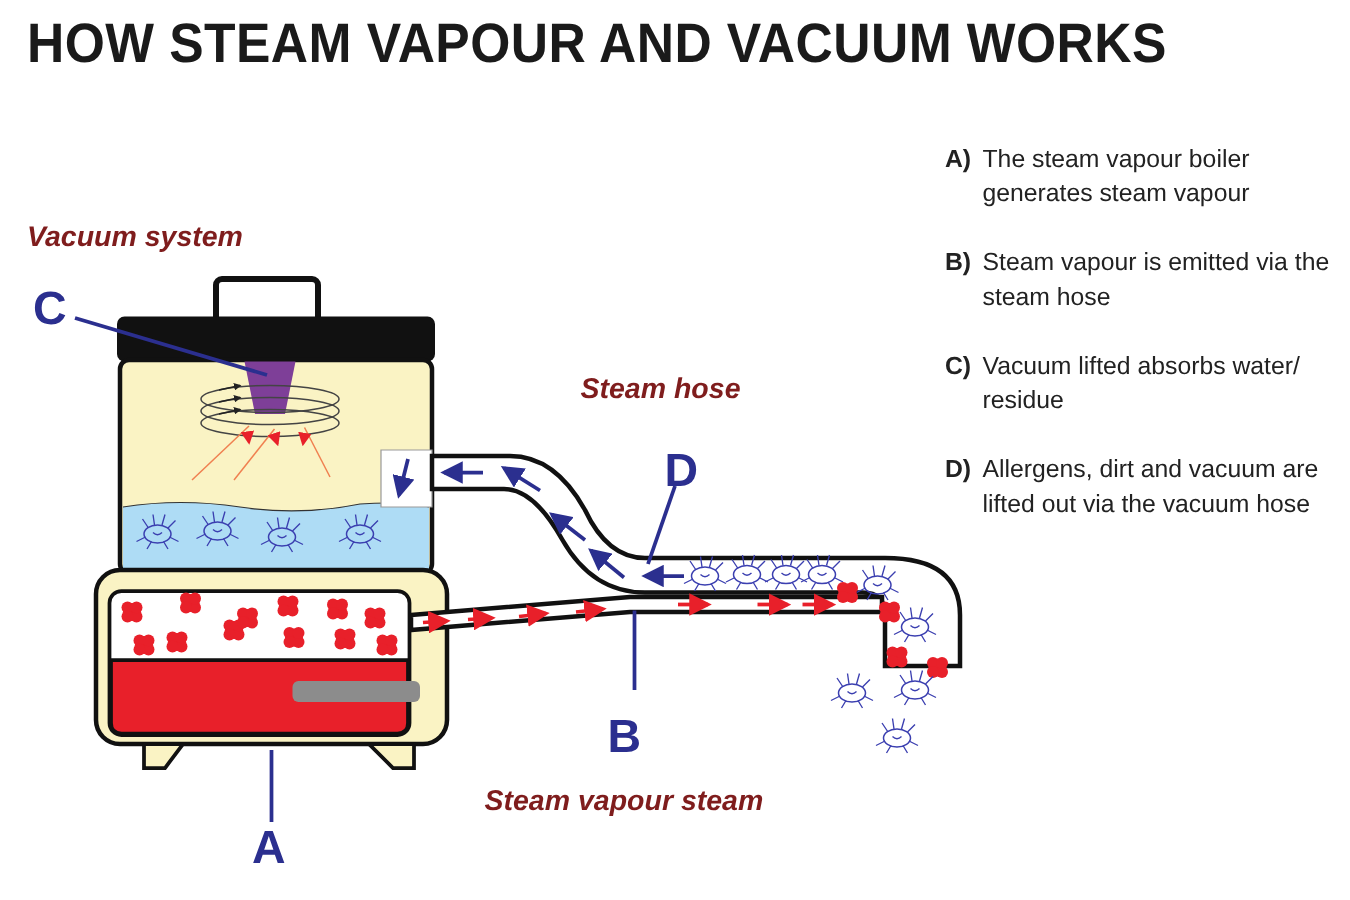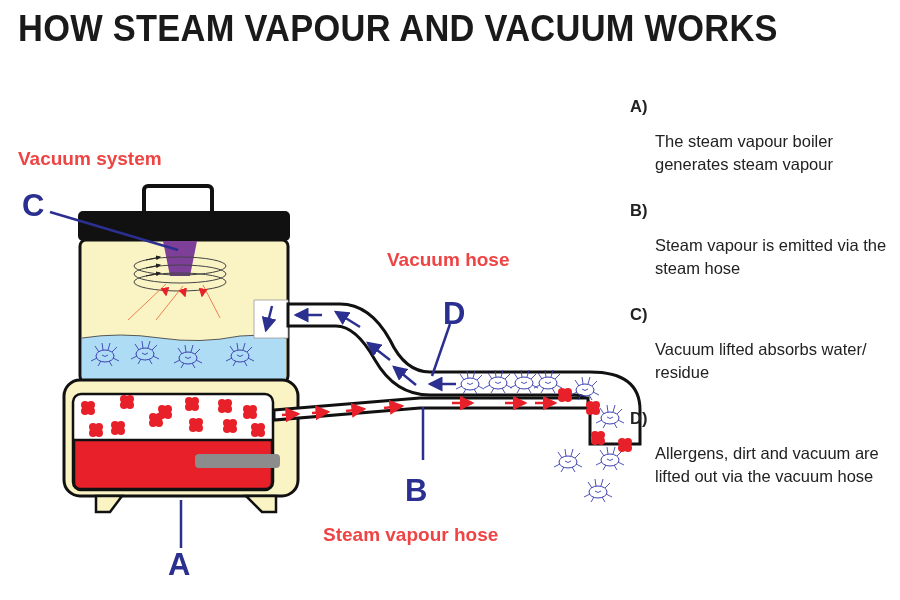--- a/index.html
+++ b/index.html
@@ -1,23 +1,23 @@
 <!DOCTYPE html>
 <html><head>
 <meta charset="utf-8">
 <style>
   html, body { margin:0; padding:0; background:#ffffff; }
   body { width:900px; height:600px; position:relative; overflow:hidden; font-family:"Liberation Sans", sans-serif; }
   .title { position:absolute; left:18px; top:8px; font-size:37px; font-weight:bold; color:#1a1a1a; letter-spacing:0.3px; transform:scaleX(0.93); transform-origin:left top; white-space:nowrap; }
-  .lbl { position:absolute; font-weight:bold; color:#ef4444; font-size:19px; white-space:nowrap; }
+  .lbl { position:absolute; font-weight:bold; color:#7f1d1d; font-size:19px; white-space:nowrap;font-style:italic; }
   .big { position:absolute; font-weight:bold; color:#2b2f8f; font-size:31px; }
   .legend { position:absolute; left:630px; top:95px; width:270px; font-size:16.5px; color:#222; line-height:23px; }
   .legend .item { display:flex; margin-bottom:23px; }
   .legend .key { font-weight:bold; width:25px; flex:none; }
-  .legend .txt { flex:1;margin-top:35px; }
+  .legend .txt { flex:1; }
   svg { position:absolute; left:0; top:0; }
 </style>
 </head>
 <body>
 
 <div class="title">HOW STEAM VAPOUR AND VACUUM WORKS</div>
 
 <svg width="900" height="600" viewBox="0 0 900 600">
   <defs>
     <marker id="redArrow" markerWidth="6" markerHeight="6" refX="5" refY="3" orient="auto">
@@ -136,22 +136,22 @@
   <use href="#mite" x="568" y="462"></use>
     <use href="#mite" x="610" y="460"></use>
     <use href="#mite" x="598" y="492"></use>
 
   <line x1="423" y1="407" x2="423" y2="460" stroke="#2b2f8f" stroke-width="2.5"></line>
 
   <line x1="450" y1="324" x2="432" y2="376" stroke="#2b2f8f" stroke-width="2.5"></line>
 </svg>
 
 <div class="lbl" style="left:18px;top:148px;">Vacuum system</div>
-<div class="lbl" style="left:387px;top:249px;">Vacuum hose</div>
-<div class="lbl" style="left:323px;top:524px;">Steam vapour hose</div>
+<div class="lbl" style="left:387px;top:249px;">Steam hose</div>
+<div class="lbl" style="left:323px;top:524px;">Steam vapour steam</div>
 
 <div class="big" style="left:22px;top:188px;">C</div>
 <div class="big" style="left:168px;top:547px;">A</div>
 <div class="big" style="left:405px;top:473px;">B</div>
 <div class="big" style="left:443px;top:296px;">D</div>
 
 <div class="legend">
   <div class="item">
     <span class="key">A)</span>
     <span class="txt">The steam vapour boiler generates steam vapour</span>

